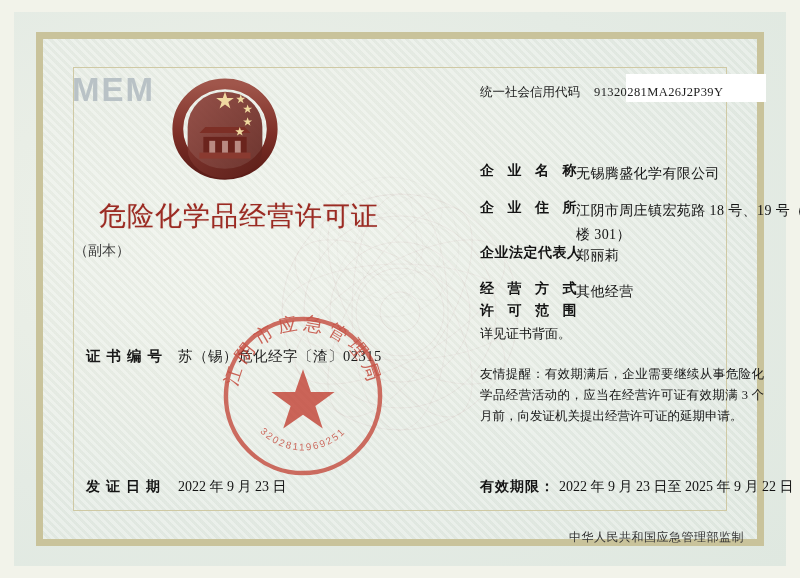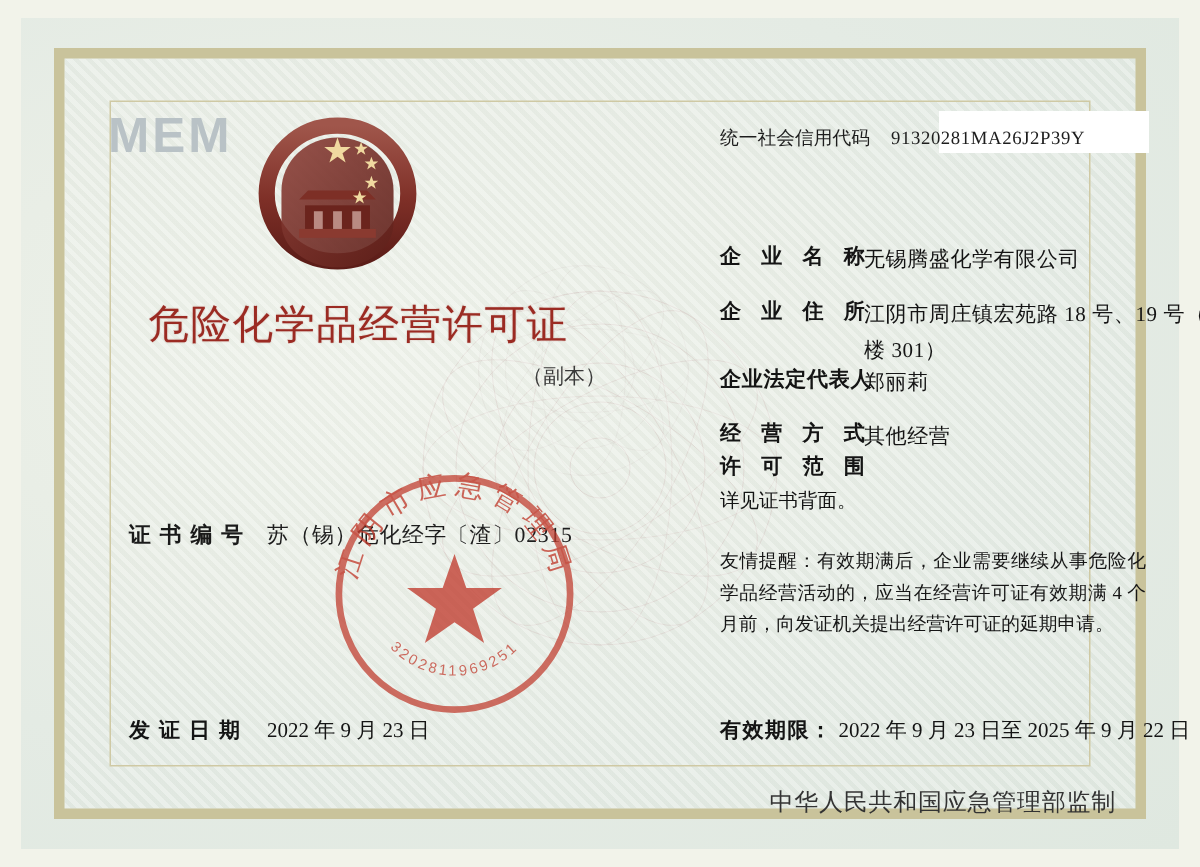--- a/index.html
+++ b/index.html
@@ -116,21 +116,21 @@
     letter-spacing: 1px;
     color: #9b2b23;
     font-family: "Liberation Serif", serif;
     text-shadow: 0 0 1px rgba(155,43,35,0.4);
   }
   .title-sub {
     position: absolute;
     left: 60px;
     top: 230px;
     width: 330px;
-    text-align: right;
+    text-align: left;
     font-size: 14px;
     color: #3a3a3a;
     font-family: "Liberation Serif", serif;
   }
 
   .lfield {
     position: absolute;
     font-size: 14.5px;
     color: #1d1d1d;
     font-family: "Liberation Serif", serif;
@@ -260,21 +260,21 @@
     font-weight: bold;
   }
   .valid .val {
     margin-left: 4px;
   }
 
   .footer {
     position: absolute;
     right: 42px;
     bottom: 20px;
-    font-size: 16px;
+    font-size: 12px;
     color: #333;
     font-family: "Liberation Serif", serif;
     letter-spacing: 0.5px;
   }
 </style>
 </head>
 <body>
 
 <div class="certificate">
   <div class="paper">
@@ -403,21 +403,21 @@
       <span class="val">其他经营</span>
     </div>
 
     <div class="rfield" style="left:466px; top:290px; width:340px;">
       <span class="lab">许 可 范 围</span>
       <span class="val"></span>
     </div>
 
     <div class="scope-note">详见证书背面。</div>
 
-    <div class="tip">友情提醒：有效期满后，企业需要继续从事危险化学品经营活动的，应当在经营许可证有效期满 4 个月前，向发证机关提出经营许可证的延期申请。</div>
+    <div class="tip">友情提醒：有效期满后，企业需要继续从事危险化学品经营活动的，应当在经营许可证有效期满 3 个月前，向发证机关提出经营许可证的延期申请。</div>
 
     <div class="issue-date">
       <span class="lab">发证日期</span><span class="val">2022 年 9 月 23 日</span>
     </div>
 
     <div class="valid">
       <span class="lab">有效期限：</span><span class="val">2022 年 9 月 23 日至 2025 年 9 月 22 日</span>
     </div>
 
     <div class="footer">中华人民共和国应急管理部监制</div>

